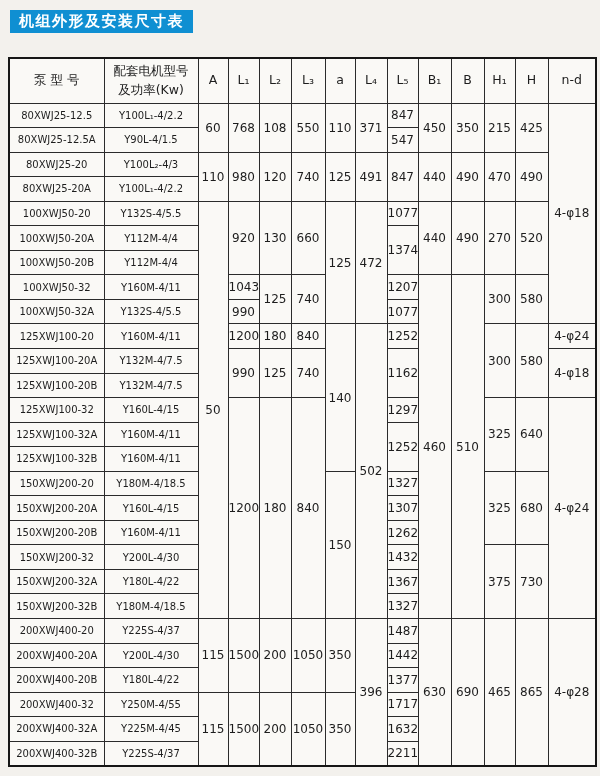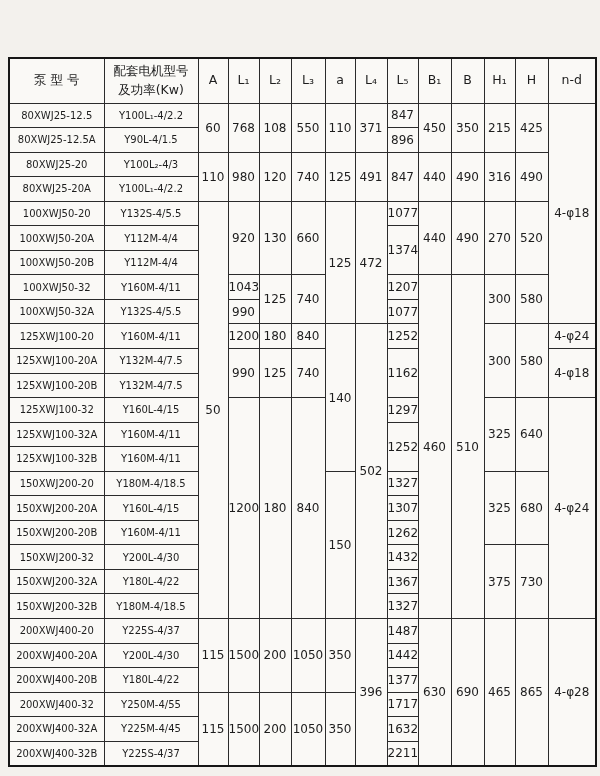--- a/index.html
+++ b/index.html
@@ -36,20 +36,21 @@
     font-weight:normal; font-size:12.5px;
     white-space:pre-line; line-height:1.5;
   }
   td { font-size:12px; }
   td.left { text-align:left; padding-left:7px; font-size:10px; }
 </style>
 </head>
 <body>
 
 <div class="page">
+  <div class="title-bar">机组外形及安装尺寸表</div>
   <table class="spec">
       <colgroup>
         <col style="width: 95px;">
         <col style="width: 94px;">
         <col style="width: 30px;">
         <col style="width: 31px;">
         <col style="width: 32px;">
         <col style="width: 34px;">
         <col style="width: 30px;">
         <col style="width: 32px;">
@@ -92,35 +93,35 @@
           <td>847</td>
           <td rowspan="2">450</td>
           <td rowspan="2">350</td>
           <td rowspan="2">215</td>
           <td rowspan="2">425</td>
           <td rowspan="9">4-φ18</td>
         </tr>
         <tr>
           <td class="left">80XWJ25-12.5A</td>
           <td class="left">Y90L-4/1.5</td>
-          <td>896</td>
+          <td>547</td>
         </tr>
         <tr>
           <td class="left">80XWJ25-20</td>
           <td class="left">Y100L₂-4/3</td>
           <td rowspan="2">110</td>
           <td rowspan="2">980</td>
           <td rowspan="2">120</td>
           <td rowspan="2">740</td>
           <td rowspan="2">125</td>
           <td rowspan="2">491</td>
           <td rowspan="2">847</td>
           <td rowspan="2">440</td>
           <td rowspan="2">490</td>
-          <td rowspan="2">316</td>
+          <td rowspan="2">470</td>
           <td rowspan="2">490</td>
         </tr>
         <tr>
           <td class="left">80XWJ25-20A</td>
           <td class="left">Y100L₁-4/2.2</td>
         </tr>
         <tr>
           <td class="left">100XWJ50-20</td>
           <td class="left">Y132S-4/5.5</td>
           <td rowspan="17">50</td>

